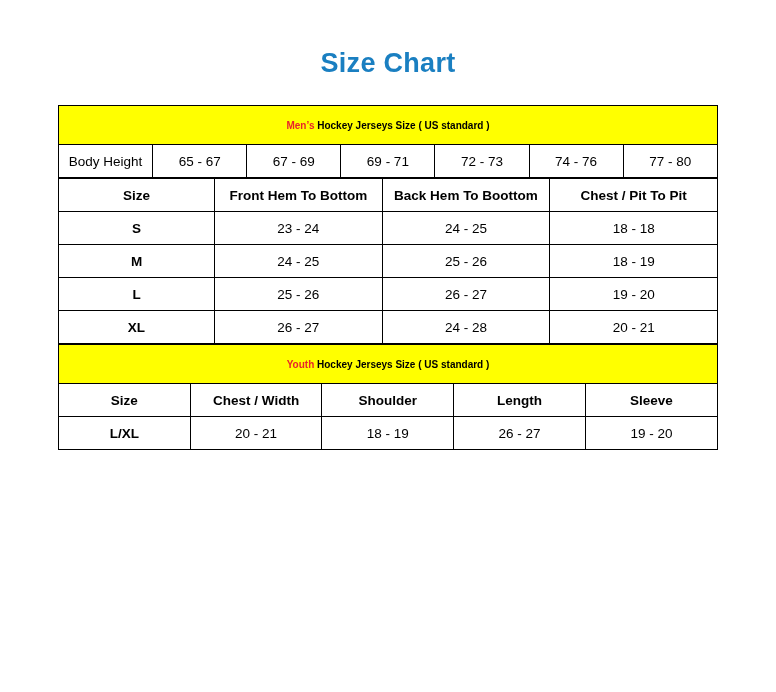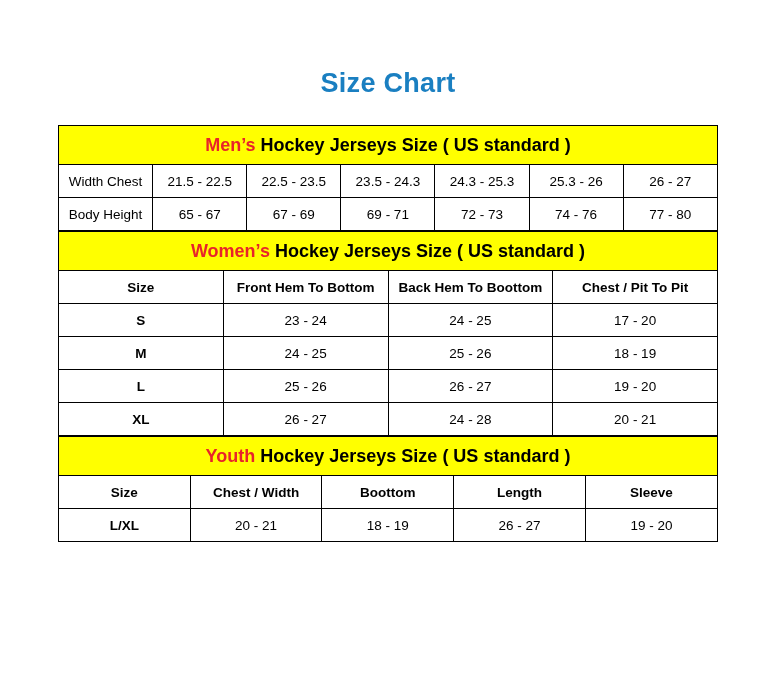--- a/index.html
+++ b/index.html
@@ -20,21 +20,21 @@
     box-sizing: border-box;
     padding: 0;
     position: relative;
   }
   .title {
     text-align: center;
     color: #1a7fc1;
     font-size: 27px;
     font-weight: bold;
     margin: 0;
-    padding-top: 68px;
+    padding-top: 48px;
     letter-spacing: 0.3px;
   }
   .tables-wrap {
     width: 660px;
     margin: 0 auto;
     padding-top: 26px;
   }
   table {
     border-collapse: collapse;
     width: 100%;
@@ -46,21 +46,21 @@
     vertical-align: middle;
     font-size: 13.5px;
     padding: 4px 2px;
     height: 24px;
     background: #ffffff;
     font-weight: normal;
   }
   .section-head td {
     background: #ffff00;
     font-weight: bold;
-    font-size: 18px;
+    font-size: 10px;
     height: 30px;
     padding: 4px 2px;
   }
   .section-head .accent {
     color: #e8242a;
   }
   .rowhead {
     font-weight: bold;
   }
   .colhead td {
@@ -78,56 +78,44 @@
   <h1 class="title">Size Chart</h1>
 
   <div class="tables-wrap">
 
     <table class="tbl-men">
       <tbody>
         <tr class="section-head">
           <td colspan="7"><span class="accent">Men’s</span><span> Hockey Jerseys Size ( US standard )</span></td>
         </tr>
         <tr>
-          <td>Width Chest</td>
-          <td>21.5 - 22.5</td>
-          <td>22.5 - 23.5</td>
-          <td>23.5 - 24.3</td>
-          <td>24.3 - 25.3</td>
-          <td>25.3 - 26</td>
-          <td>26 - 27</td>
-        </tr>
-        <tr>
           <td>Body Height</td>
           <td>65 - 67</td>
           <td>67 - 69</td>
           <td>69 - 71</td>
           <td>72 - 73</td>
           <td>74 - 76</td>
           <td>77 - 80</td>
         </tr>
       </tbody>
     </table>
 
     <table class="tbl-women">
       <tbody>
-        <tr class="section-head">
-          <td colspan="4"><span class="accent">Women’s</span><span> Hockey Jerseys Size ( US standard )</span></td>
-        </tr>
         <tr class="colhead">
           <td>Size</td>
           <td>Front Hem To Bottom</td>
           <td>Back Hem To Boottom</td>
           <td>Chest / Pit To Pit</td>
         </tr>
         <tr>
           <td class="rowhead">S</td>
           <td>23 - 24</td>
           <td>24 - 25</td>
-          <td>17 - 20</td>
+          <td>18 - 18</td>
         </tr>
         <tr>
           <td class="rowhead">M</td>
           <td>24 - 25</td>
           <td>25 - 26</td>
           <td>18 - 19</td>
         </tr>
         <tr>
           <td class="rowhead">L</td>
           <td>25 - 26</td>
@@ -144,21 +132,21 @@
     </table>
 
     <table class="tbl-youth">
       <tbody>
         <tr class="section-head">
           <td colspan="5"><span class="accent">Youth</span><span> Hockey Jerseys Size ( US standard )</span></td>
         </tr>
         <tr class="colhead">
           <td>Size</td>
           <td>Chest / Width</td>
-          <td>Boottom</td>
+          <td>Shoulder</td>
           <td>Length</td>
           <td>Sleeve</td>
         </tr>
         <tr>
           <td class="rowhead">L/XL</td>
           <td>20 - 21</td>
           <td>18 - 19</td>
           <td>26 - 27</td>
           <td>19 - 20</td>
         </tr>

